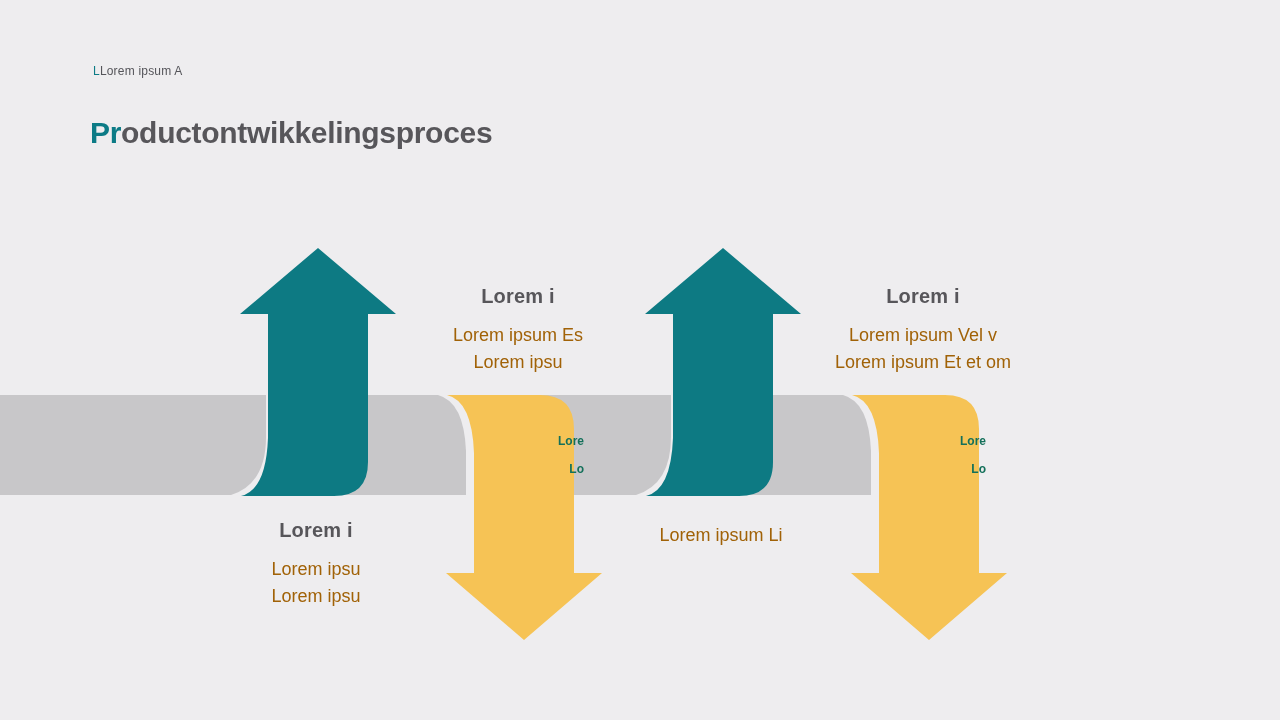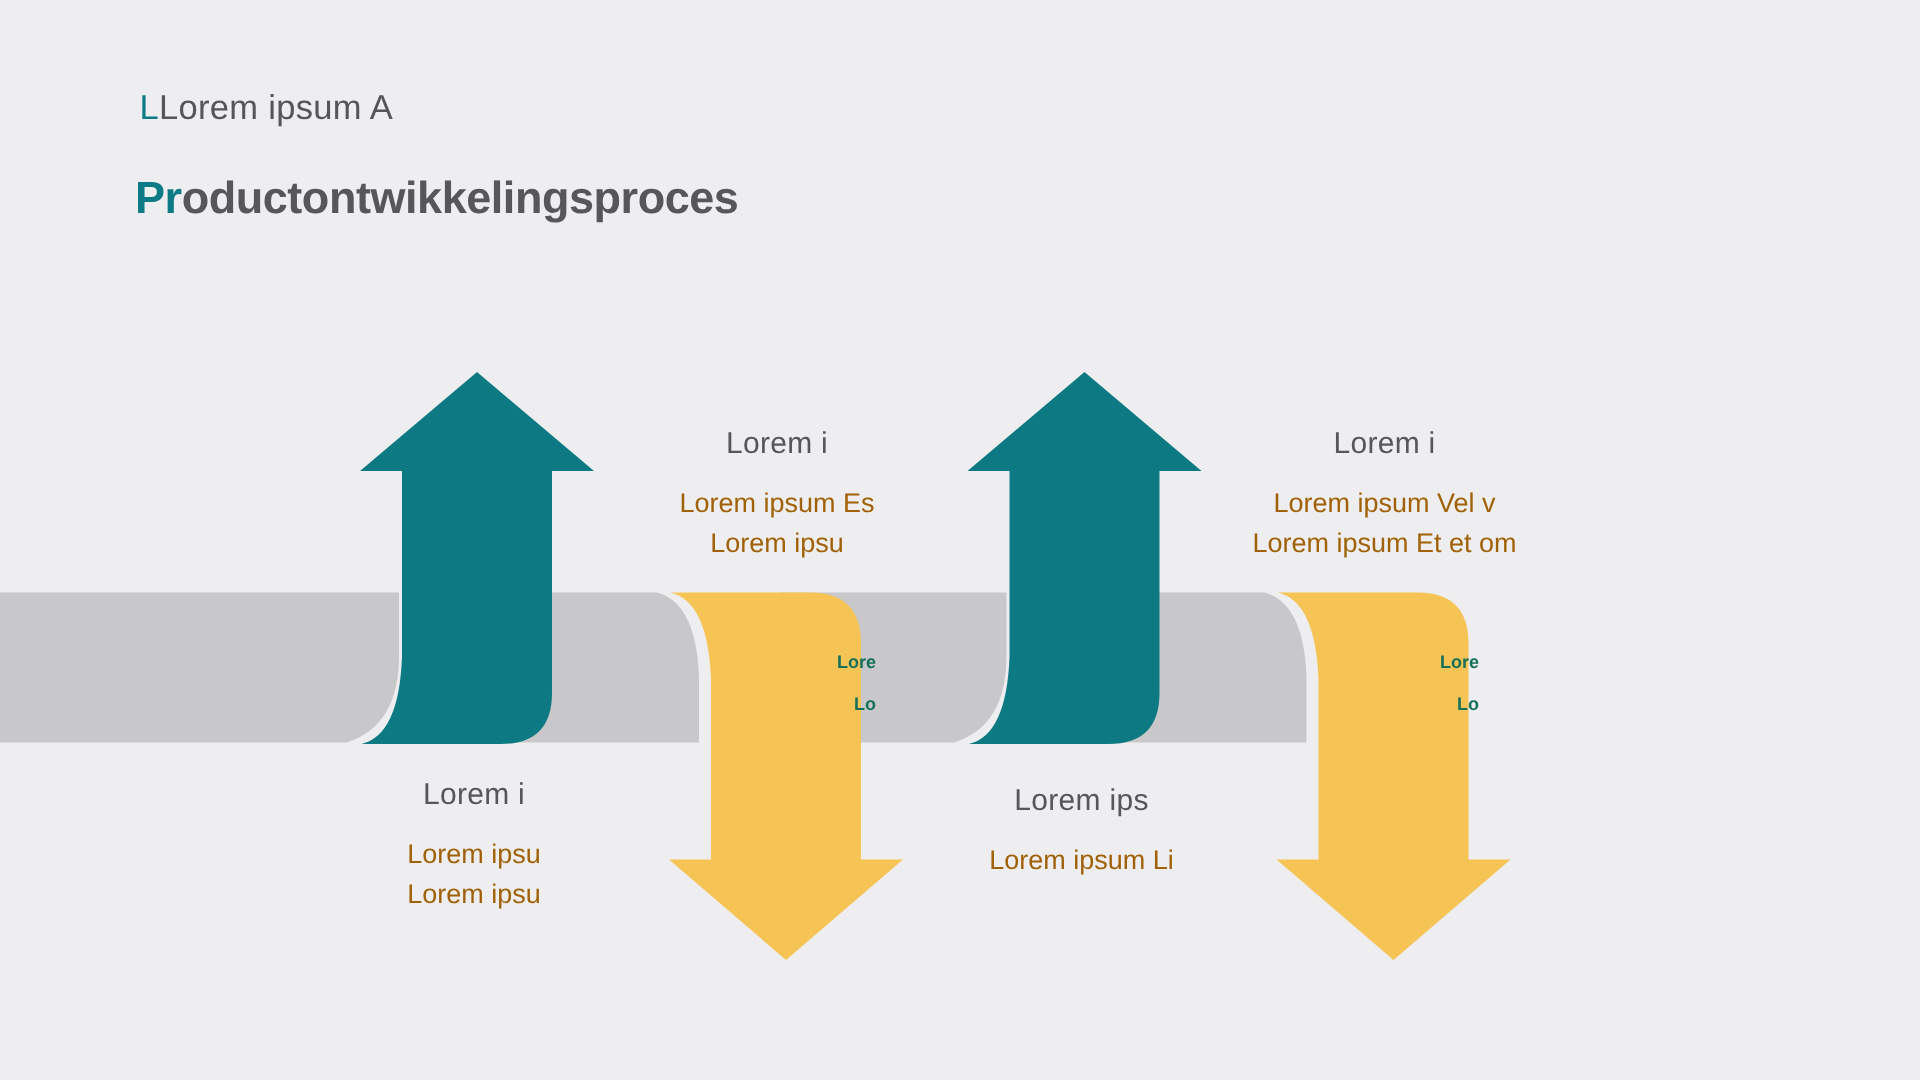--- a/index.html
+++ b/index.html
@@ -6,37 +6,37 @@
   .slide{
     position:relative;
     width:1280px;height:720px;
     background:#eeedef;
     overflow:hidden;
     font-family:"Liberation Sans","DejaVu Sans",sans-serif;
   }
   
   .eyebrow{
     position:absolute;left:93px;top:61px;
-    font-size:23px;line-height:21px;color:#55555a;
+    font-size:12px;line-height:21px;color:#55555a;
     letter-spacing:0.2px;
     text-align:center;
   }
   .eyebrow .accent{color:#0c7b86;}
   .page-title{
     position:absolute;left:90px;top:114px;
     font-size:30px;line-height:37px;font-weight:bold;color:#57565a;
     letter-spacing:-0.3px;
   }
   .page-title .accent{color:#0c7b86;}
   
   .diagram{position:absolute;left:0;top:0;width:1280px;height:720px;}
   
   .stage{position:absolute;width:320px;text-align:center;}
   .stage-heading{
-    font-size:20px;line-height:24px;font-weight:normal;color:#57565a;
+    font-size:20px;line-height:24px;font-weight:bold;color:#57565a;
     margin-bottom:14px;letter-spacing:0.2px;
   }
   .stage-line{font-size:18px;line-height:27px;color:#a16207;}
   .stage.s1{left:156px;top:518px;}   
   .stage.s2{left:358px;top:284px;}   
   .stage.s3{left:561px;top:522px;}   
   .stage.s4{left:763px;top:284px;}   
   
   .arrow-label{
     position:absolute;width:120px;text-align:right;
@@ -86,21 +86,20 @@
     <div class="stage-line">Lorem ipsu</div>
   </div>
 
   <div class="stage s2">
     <div class="stage-heading">Lorem i</div>
     <div class="stage-line">Lorem ipsum Es</div>
     <div class="stage-line">Lorem ipsu</div>
   </div>
 
   <div class="stage s3">
-    <div class="stage-heading">Lorem ips</div>
     <div class="stage-line">Lorem ipsum Li</div>
   </div>
 
   <div class="stage s4">
     <div class="stage-heading">Lorem i</div>
     <div class="stage-line">Lorem ipsum Vel v</div>
     <div class="stage-line">Lorem ipsum Et et om</div>
   </div>
 
 </div>

